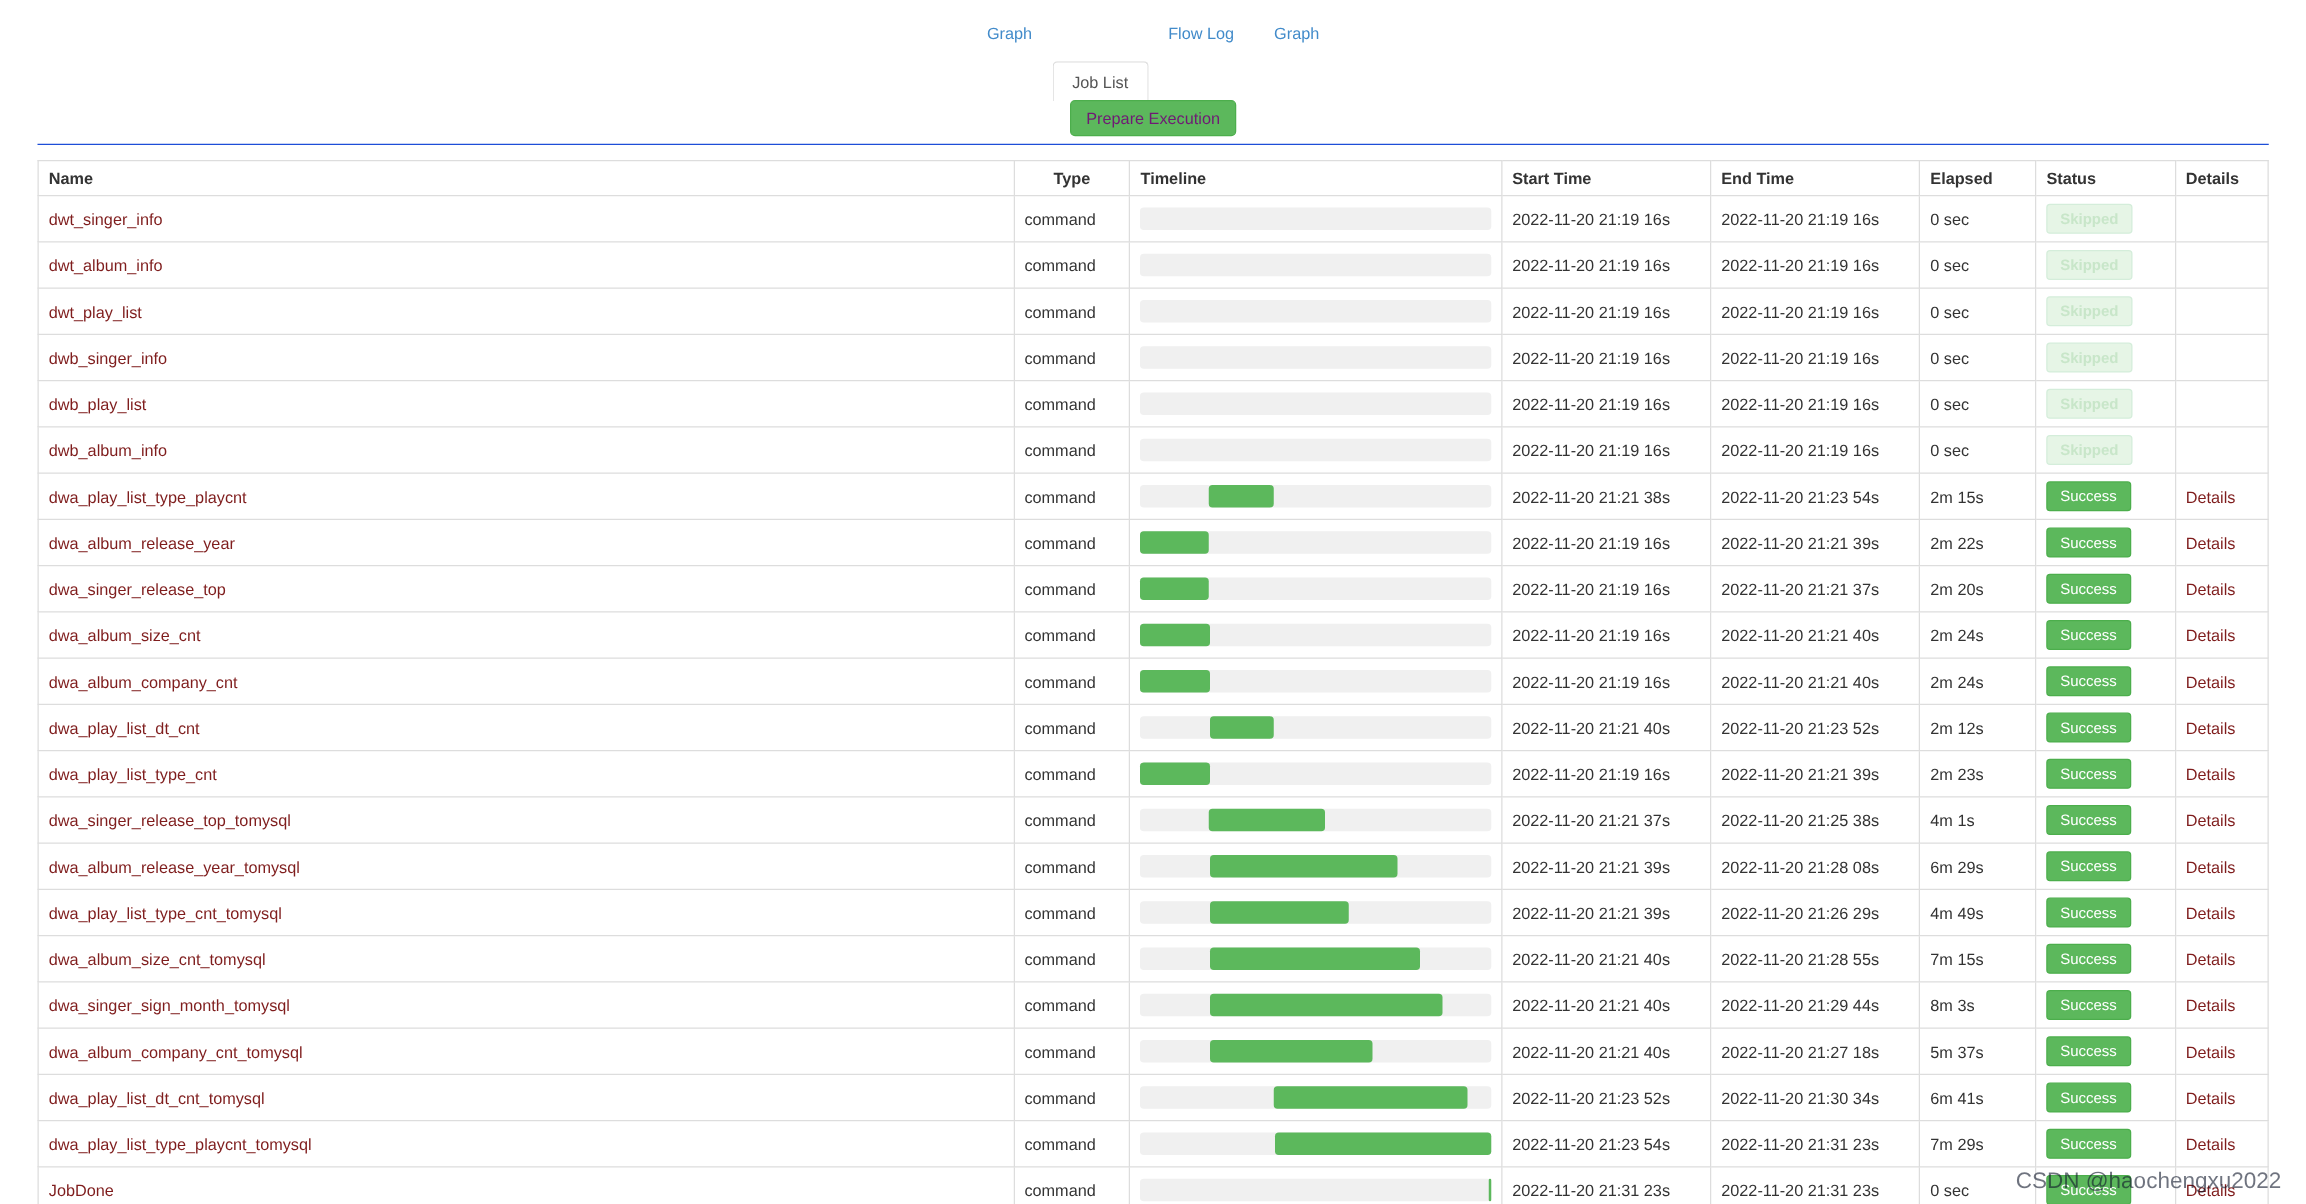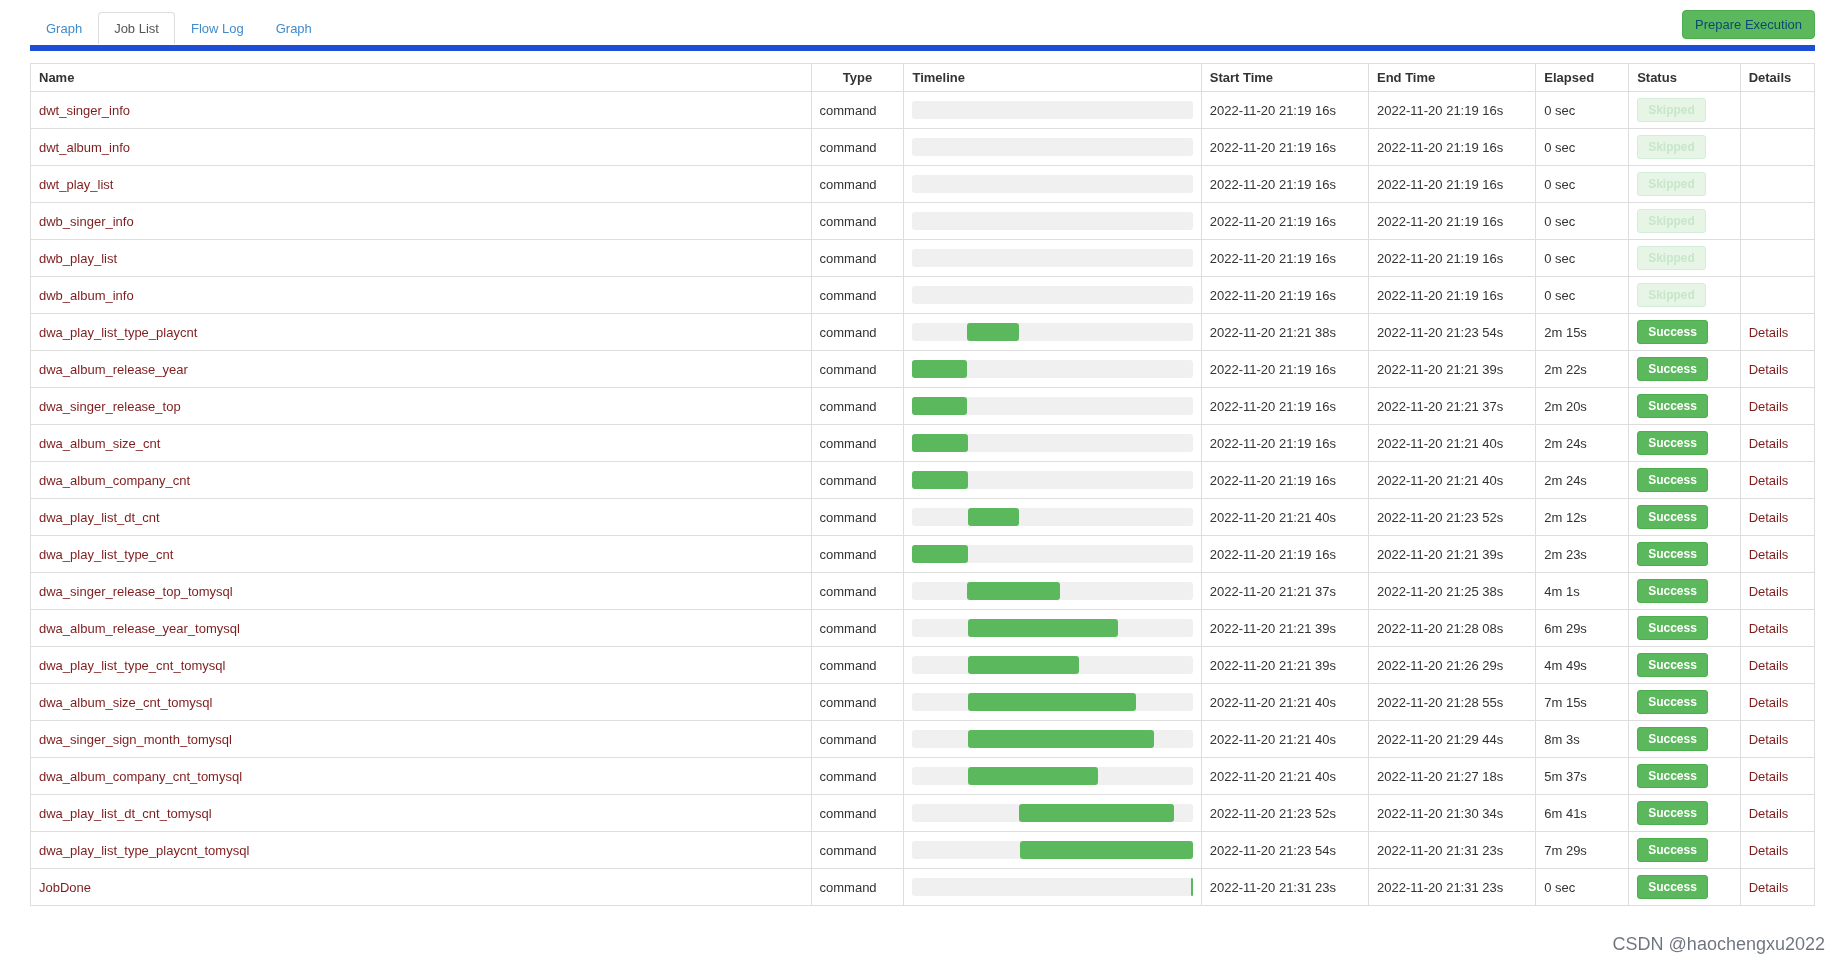--- a/index.html
+++ b/index.html
@@ -12,43 +12,45 @@
       font-size: 13px;
       color: #333;
       background: #fff;
       padding: 10px 30px;
     }
     .tabs-container {
       display: flex;
       justify-content: space-between;
       align-items: center;
       margin-bottom: 12px;
-      border-bottom: 6px solid #1d4ed8;
+      border-bottom: 1px solid #1d4ed8;
+      flex-direction: column;
     }
     .tabs {
       display: flex;
     }
     .tab {
       padding: 8px 15px;
       color: #428bca;
       cursor: pointer;
       border: 1px solid transparent;
       border-bottom: none;
       margin-bottom: -1px;
       border-radius: 4px 4px 0 0;
     }
     .tab.active {
       color: #555;
       background: #fff;
       border-color: #ddd;
       border-bottom-color: #fff;
+      margin-top: 39px;
     }
     .btn-success {
       background: #5cb85c;
-      color: #0c4a6e;
+      color: #701a75;
       border: 1px solid #4cae4c;
       padding: 6px 12px;
       border-radius: 4px;
       font-size: 13px;
       cursor: pointer;
       margin-bottom: 6px;
       text-align: right;
     }
     table {
       width: 100%;
@@ -100,21 +102,20 @@
     }
     .badge-skipped {
       background: #e6f5e6;
       color: #c8e6c9;
       border: 1px solid #d4edda;
       font-weight: bold;
     }
     .badge-success {
       background: #5cb85c;
       border: 1px solid #4cae4c;
-      font-weight: bold;
     }
     .watermark {
       position: fixed;
       bottom: 8px;
       right: 20px;
       color: #0f172a;
       font-size: 18px;
       opacity: 0.6;
       pointer-events: none;
     }

